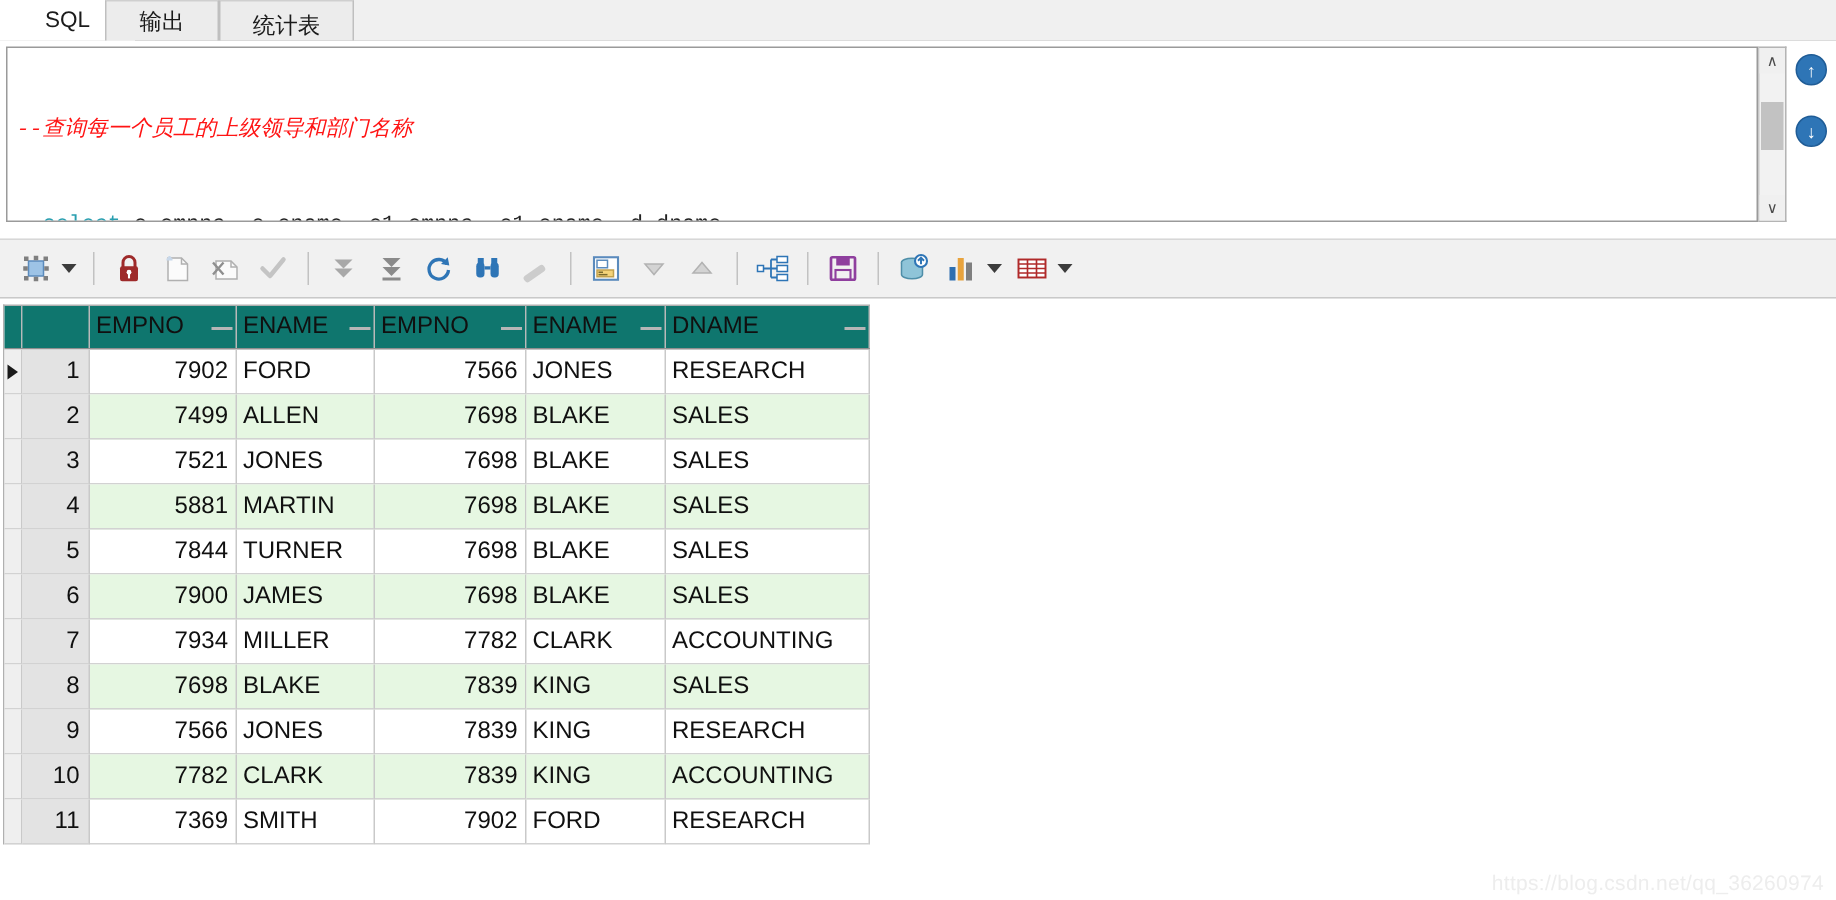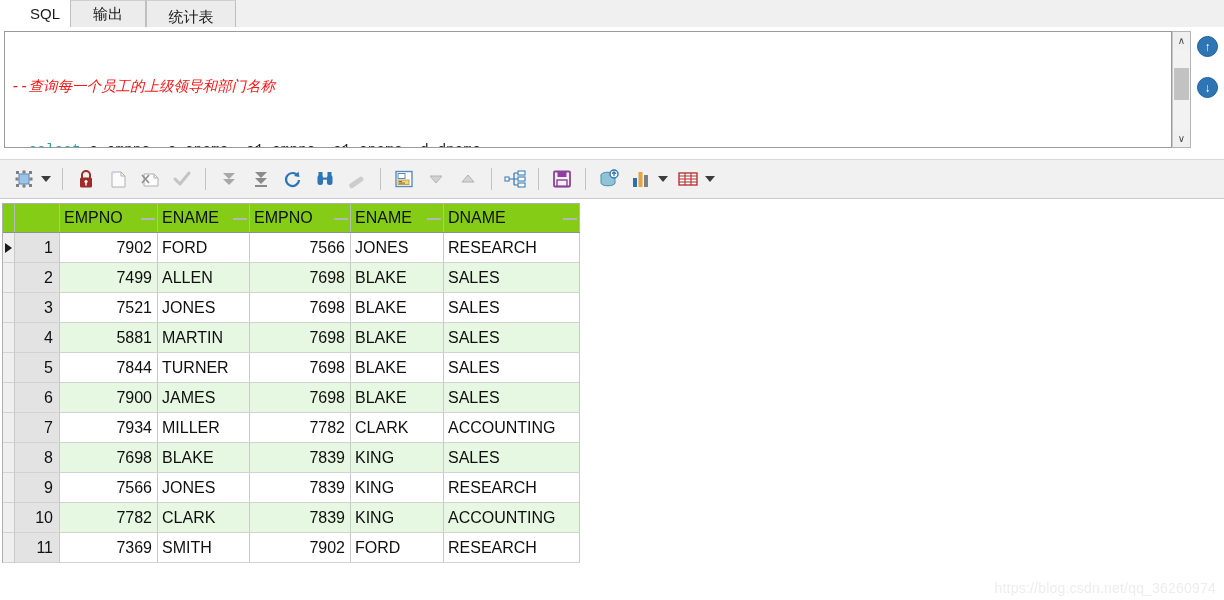--- a/index.html
+++ b/index.html
@@ -157,21 +157,21 @@
     border-right: 1px solid #c9c9c9;
     border-bottom: 1px solid #d2d2d2;
     display: flex; align-items: center;
     padding: 0 4px;
     overflow: hidden;
     white-space: nowrap;
   }
   .ghead .gcell {
     border-bottom: none;
     border-right: 1px solid #b9b9b9;
-    background: #84cc16;
+    background: #0f766e;
     position: relative;
   }
   .ghead .gcell .hgrip {
     position: absolute; right: 2px; top: 50%;
     width: 14px; height: 2px; background: #b6b6b6;
   }
   .c-ind  { width: 12px;  min-width: 12px; background: #efefef; justify-content: center; padding: 0;}
   .c-num  { width: 45px;  min-width: 45px; background: #e3e3e3; justify-content: flex-end; padding-right: 6px; }
   .c-e1   { width: 98px;  min-width: 98px; justify-content: flex-end; padding-right: 5px; }
   .c-n1   { width: 92px;  min-width: 92px; }

